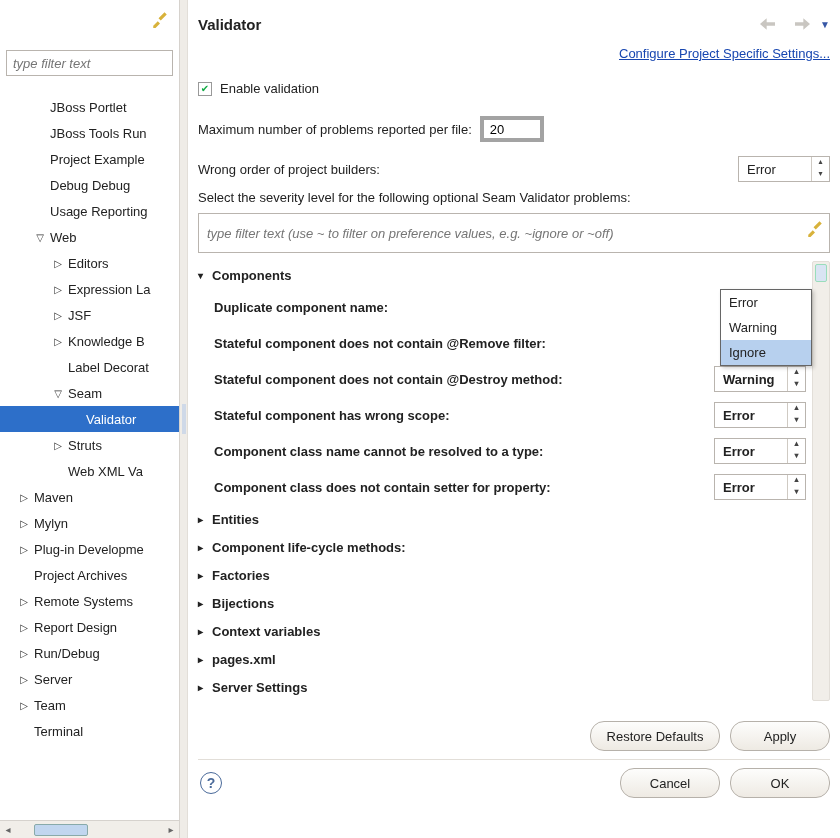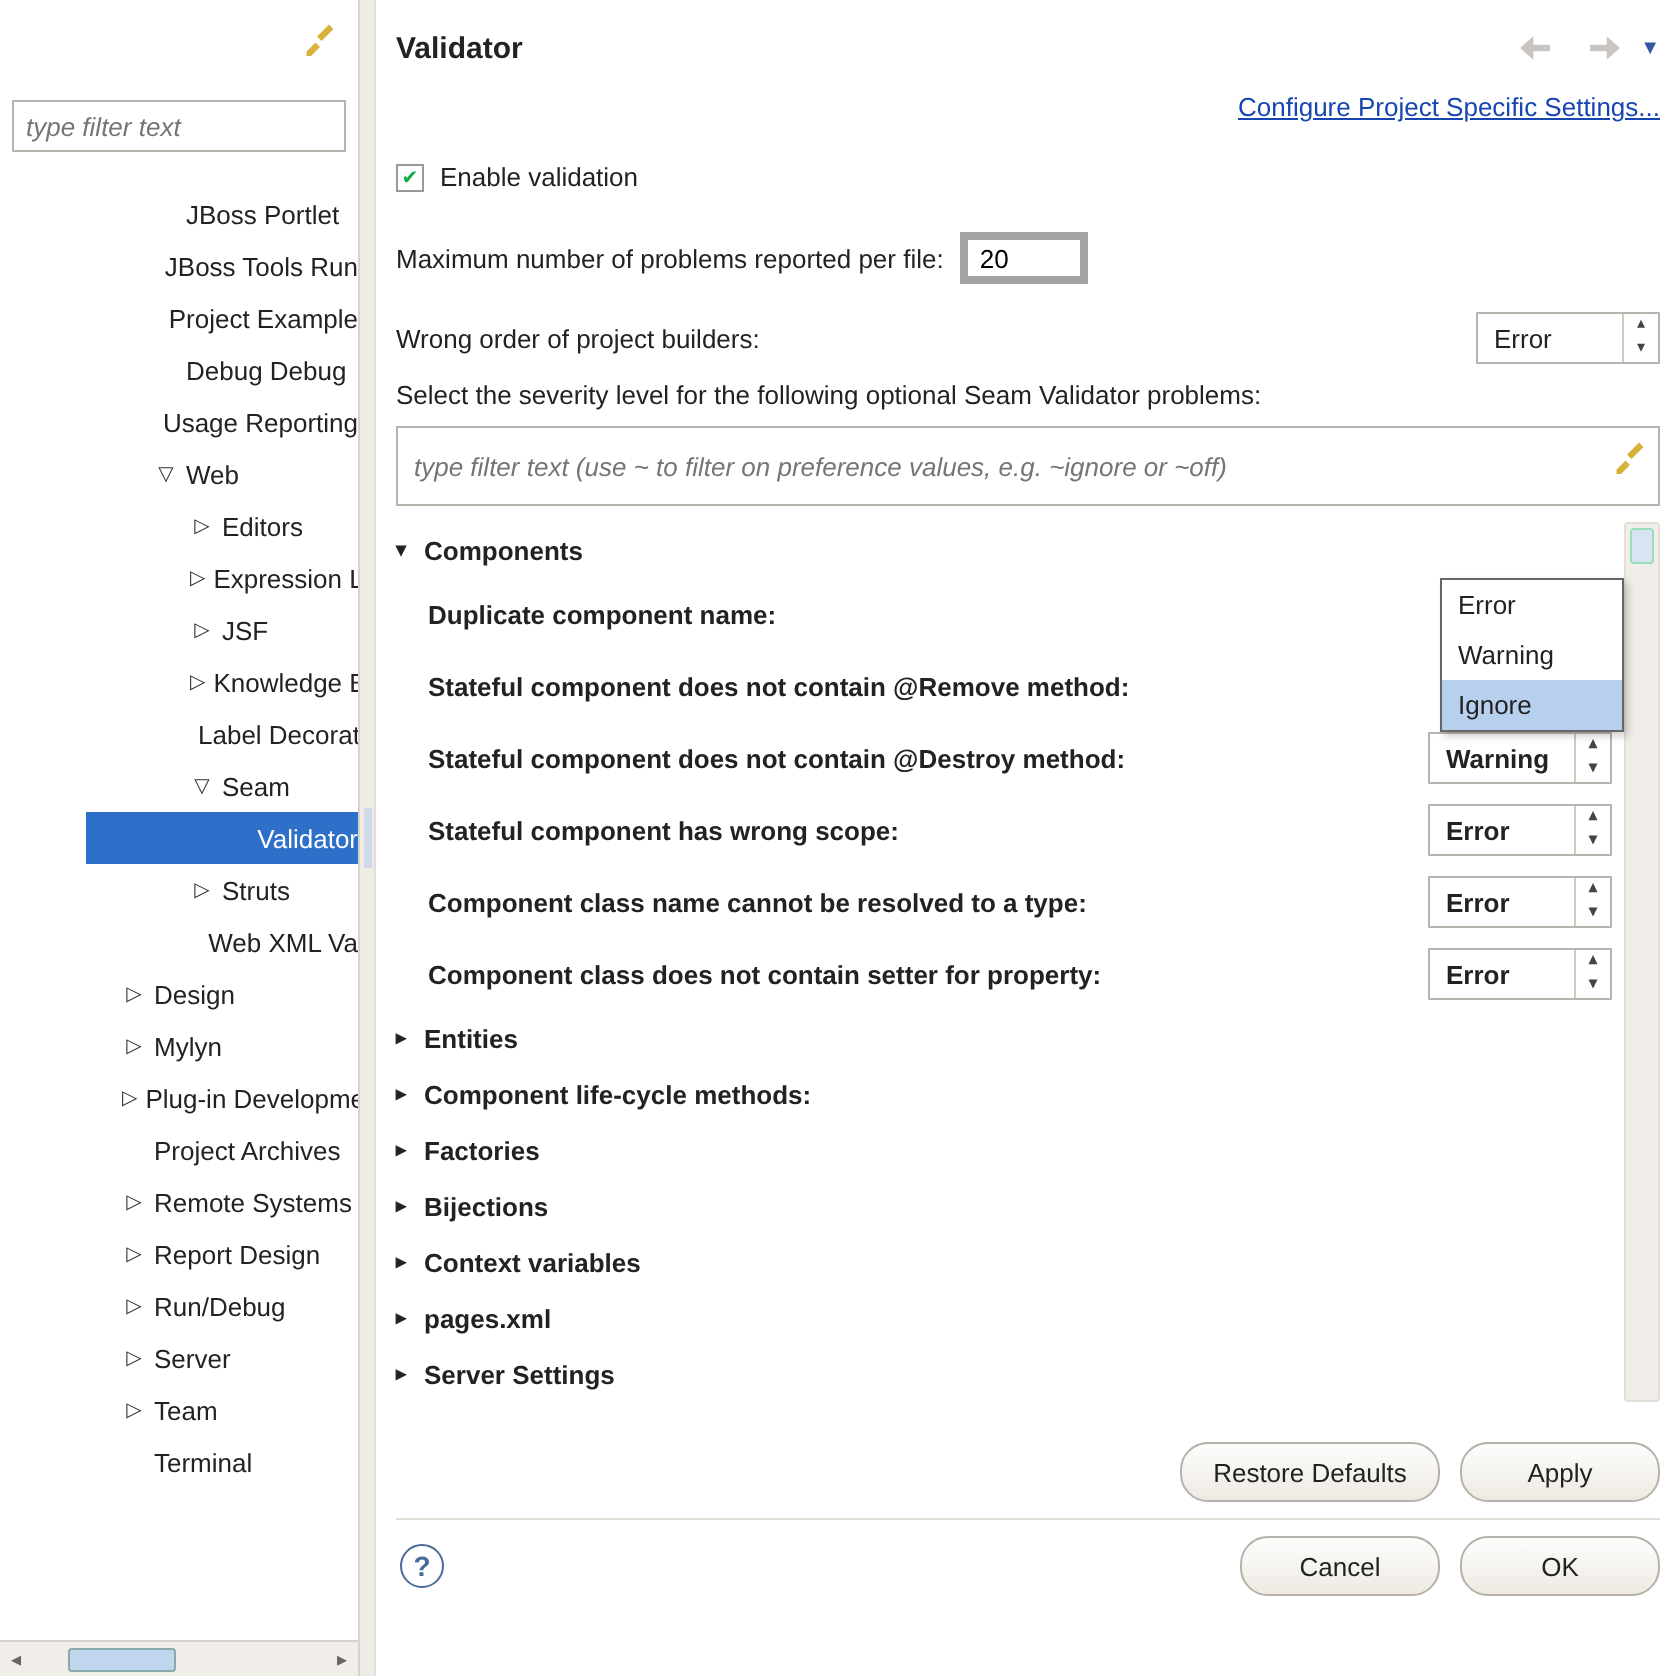--- a/index.html
+++ b/index.html
@@ -5,21 +5,21 @@
 * { box-sizing: border-box; margin: 0; padding: 0; font-family: "Segoe UI", "Lucida Grande", sans-serif; font-size: 13px; }
 html, body { width: 840px; height: 838px; background: #fff; color: #222; overflow: hidden; }
 
 .root { display: flex; height: 838px; }
 
 
 .left { width: 180px; border-right: 1px solid #d6d2cd; display: flex; flex-direction: column; position: relative; }
 .filter-wrap { padding: 6px; }
 .filter-input { width: 100%; height: 26px; padding: 3px 28px 3px 6px; border: 1px solid #b9b4ae; background: #fff; color: #8a857f; font-style: italic; margin-top: 44px; }
 .filter-wrap svg.broom { position: absolute; right: 10px; top: 10px; width: 18px; height: 18px; color: #d8b23b; }
-.tree { flex: 1; overflow: hidden; padding-top: 12px; padding-left: 43px; }
+.tree { flex: 1; overflow: hidden; padding-top: 12px; }
 .tree-row { display: flex; align-items: center; height: 26px; white-space: nowrap; overflow: hidden; cursor: default; }
 .tree-row .arrow { width: 12px; text-align: center; font-size: 10px; color: #333; }
 .tree-row .label { padding-left: 4px; }
 .tree-d0 { padding-left: 18px; }
 .tree-d1 { padding-left: 34px; }
 .tree-d2 { padding-left: 52px; }
 .tree-d3 { padding-left: 70px; }
 .tree-row.selected { background: #2d6fc9; color: #fff; }
 .tree-row.selected .arrow { color: #fff; }
 .hscroll { height: 18px; background: #f1eee9; border-top: 1px solid #d6d2cd; display: flex; align-items: center; }
@@ -146,21 +146,21 @@
         <div class="tree-row tree-d2">
           <span class="arrow">▷</span>
           <span class="label">Struts</span>
         </div>
         <div class="tree-row tree-d2">
           <span class="arrow"></span>
           <span class="label">Web XML Va</span>
         </div>
         <div class="tree-row tree-d0">
           <span class="arrow">▷</span>
-          <span class="label">Design</span>
+          <span class="label">Maven</span>
         </div>
         <div class="tree-row tree-d0">
           <span class="arrow">▷</span>
           <span class="label">Mylyn</span>
         </div>
         <div class="tree-row tree-d0">
           <span class="arrow">▷</span>
           <span class="label">Plug-in Developme</span>
         </div>
         <div class="tree-row tree-d0">
@@ -257,21 +257,21 @@
 
         <div class="section">
           <span class="tri">▾</span>
           <span>Components</span>
         </div>
         <div id="rows-host">
             <div class="setting-row">
               <span class="name">Duplicate component name:</span>
             </div>
             <div class="setting-row">
-              <span class="name">Stateful component does not contain @Remove method:</span>
+              <span class="name">Stateful component does not contain @Remove filter:</span>
             </div>
             <div class="setting-row">
               <span class="name">Stateful component does not contain @Destroy method:</span>
               <div class="select">
                 <span class="val">Warning</span>
                 <span class="spin">
                   <div>▴</div>
                   <div>▾</div>
                 </span>
               </div>

